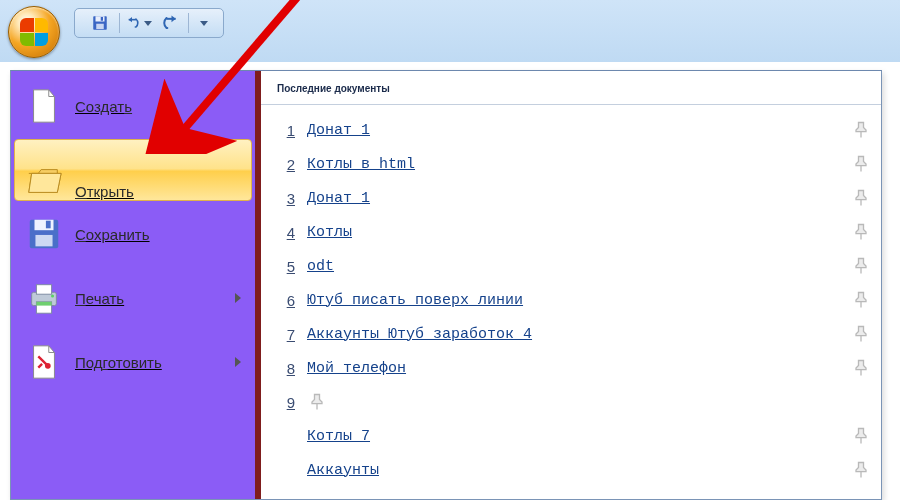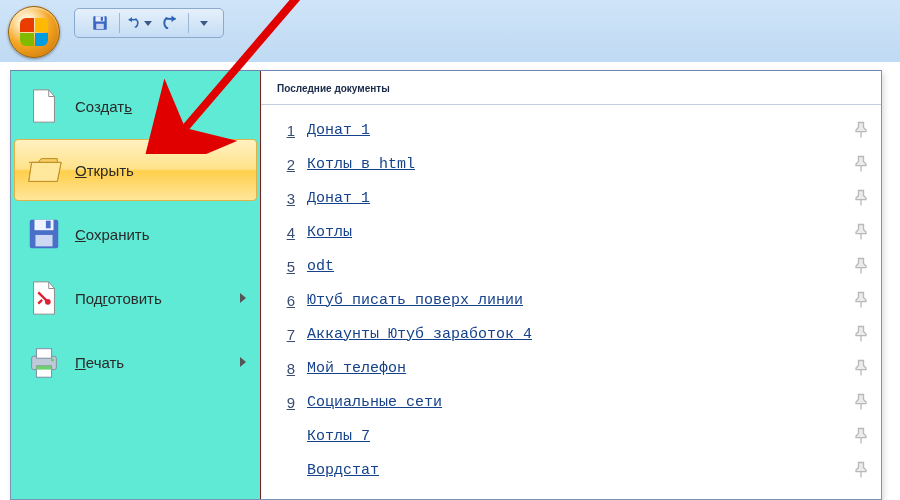--- a/index.html
+++ b/index.html
@@ -76,38 +76,40 @@
     left: 10px; top: 70px;
     width: 872px; height: 430px;
     border: 1px solid #7a94b6;
     border-top-color:#6d88ae;
     display: flex;
     background: #fff;
     box-shadow: 2px 3px 6px rgba(0,0,0,.15);
   }
   .left-col {
     width: 250px;
-    background: #5eead4;
-    border-right: 1px solid #7f1d1d;
+    background: #8b5cf6;
+    border-right: 6px solid #7f1d1d;
     padding: 4px 3px;
+    text-decoration: underline;
   }
   .menu-item {
     height: 62px;
     display: flex; align-items: center;
     padding: 0 10px;
     border:1px solid transparent;
     border-radius:4px;
     cursor:pointer;
     color:#2a2a2a;
     position:relative;
   }
   .menu-item + .menu-item { margin-top:2px; }
   .menu-item.active {
     background: linear-gradient(#fff1c1 0%, #ffe28a 48%, #ffcf4b 52%, #ffe79b 100%);
     border-color:#e0b24a;
+    align-items:flex-end;
   }
   .menu-icon { width:38px;height:38px;margin-right:12px;flex-shrink:0; }
   .menu-label span.u { text-decoration: underline; }
   .menu-arrow {
     position:absolute; right:10px; top:50%; transform:translateY(-50%);
     width:0;height:0;border-top:5px solid transparent;
     border-bottom:5px solid transparent;border-left:6px solid #555;
   }
 
   
@@ -212,41 +214,41 @@
         <rect x="10" y="5" width="20" height="11" fill="#eef3ff"></rect>
         <rect x="11" y="21" width="18" height="12" fill="#cdd9f3"></rect>
         <rect x="22" y="6" width="5" height="8" fill="#4a6fc9"></rect>
       </svg>
       <span class="menu-label"><span class="u">С</span>охранить</span>
     </div>
 
 
     <div class="menu-item">
       <svg class="menu-icon" viewBox="0 0 40 40">
-        <path d="M9 3h16l6 7v27H9Z" fill="#fff" stroke="#888"></path>
-        <path d="M25 3v7h6" fill="none" stroke="#888"></path>
-        <path d="M14 14l12 12M14 26l4-4" stroke="#d23" stroke-width="2.5"></path>
-        <circle cx="24" cy="24" r="3" fill="#d23"></circle>
-      </svg>
-      <span class="menu-label">Под<span class="u">г</span>отовить</span>
-      <span class="menu-arrow"></span>
-    </div>
-
-    <div class="menu-item">
-      <svg class="menu-icon" viewBox="0 0 40 40">
         <rect x="7" y="14" width="26" height="14" rx="2" fill="#bfcad8" stroke="#7d8aa0"></rect>
         <rect x="12" y="6" width="16" height="10" fill="#fff" stroke="#7d8aa0"></rect>
         <rect x="12" y="24" width="16" height="12" fill="#fff" stroke="#7d8aa0"></rect>
         <rect x="12" y="24" width="16" height="4" fill="#6fcf6f"></rect>
         <circle cx="29" cy="18" r="1.6" fill="#5ad264"></circle>
       </svg>
       <span class="menu-label"><span class="u">П</span>ечать</span>
       <span class="menu-arrow"></span>
     </div>
 
+    <div class="menu-item">
+      <svg class="menu-icon" viewBox="0 0 40 40">
+        <path d="M9 3h16l6 7v27H9Z" fill="#fff" stroke="#888"></path>
+        <path d="M25 3v7h6" fill="none" stroke="#888"></path>
+        <path d="M14 14l12 12M14 26l4-4" stroke="#d23" stroke-width="2.5"></path>
+        <circle cx="24" cy="24" r="3" fill="#d23"></circle>
+      </svg>
+      <span class="menu-label">Под<span class="u">г</span>отовить</span>
+      <span class="menu-arrow"></span>
+    </div>
+
   </div>
 
   <div class="right-col">
     <div class="recent-header">Последние документы</div>
     <div class="recent-hr"></div>
     <div id="recent-list">
         <div class="doc-row">
           <span class="num">1</span>
           <span class="name">Донат 1</span>
           <span class="pin"><svg viewBox="0 0 24 24" width="20" height="20">
@@ -297,35 +299,34 @@
         </div>
         <div class="doc-row">
           <span class="num">8</span>
           <span class="name">Мой телефон</span>
           <span class="pin"><svg viewBox="0 0 24 24" width="20" height="20">
               <path d="M9 3h6v6l3 3v2H6v-2l3-3V3Zm3 11v7" stroke="#666" stroke-width="1.6" fill="#d7d7d7"></path>
             </svg></span>
         </div>
         <div class="doc-row">
           <span class="num">9</span>
-          <span class="name">Социальные сети</span>
           <span class="pin"><svg viewBox="0 0 24 24" width="20" height="20">
               <path d="M9 3h6v6l3 3v2H6v-2l3-3V3Zm3 11v7" stroke="#666" stroke-width="1.6" fill="#d7d7d7"></path>
             </svg></span>
         </div>
         <div class="doc-row nonum">
           <span class="num">0</span>
           <span class="name">Котлы 7</span>
           <span class="pin"><svg viewBox="0 0 24 24" width="20" height="20">
               <path d="M9 3h6v6l3 3v2H6v-2l3-3V3Zm3 11v7" stroke="#666" stroke-width="1.6" fill="#d7d7d7"></path>
             </svg></span>
         </div>
         <div class="doc-row nonum">
           <span class="num">0</span>
-          <span class="name">Вордстат</span>
+          <span class="name">Аккаунты</span>
           <span class="pin"><svg viewBox="0 0 24 24" width="20" height="20">
               <path d="M9 3h6v6l3 3v2H6v-2l3-3V3Zm3 11v7" stroke="#666" stroke-width="1.6" fill="#d7d7d7"></path>
             </svg></span>
         </div>
       </div>
   </div>
 
 </div>
 
 </body></html>

